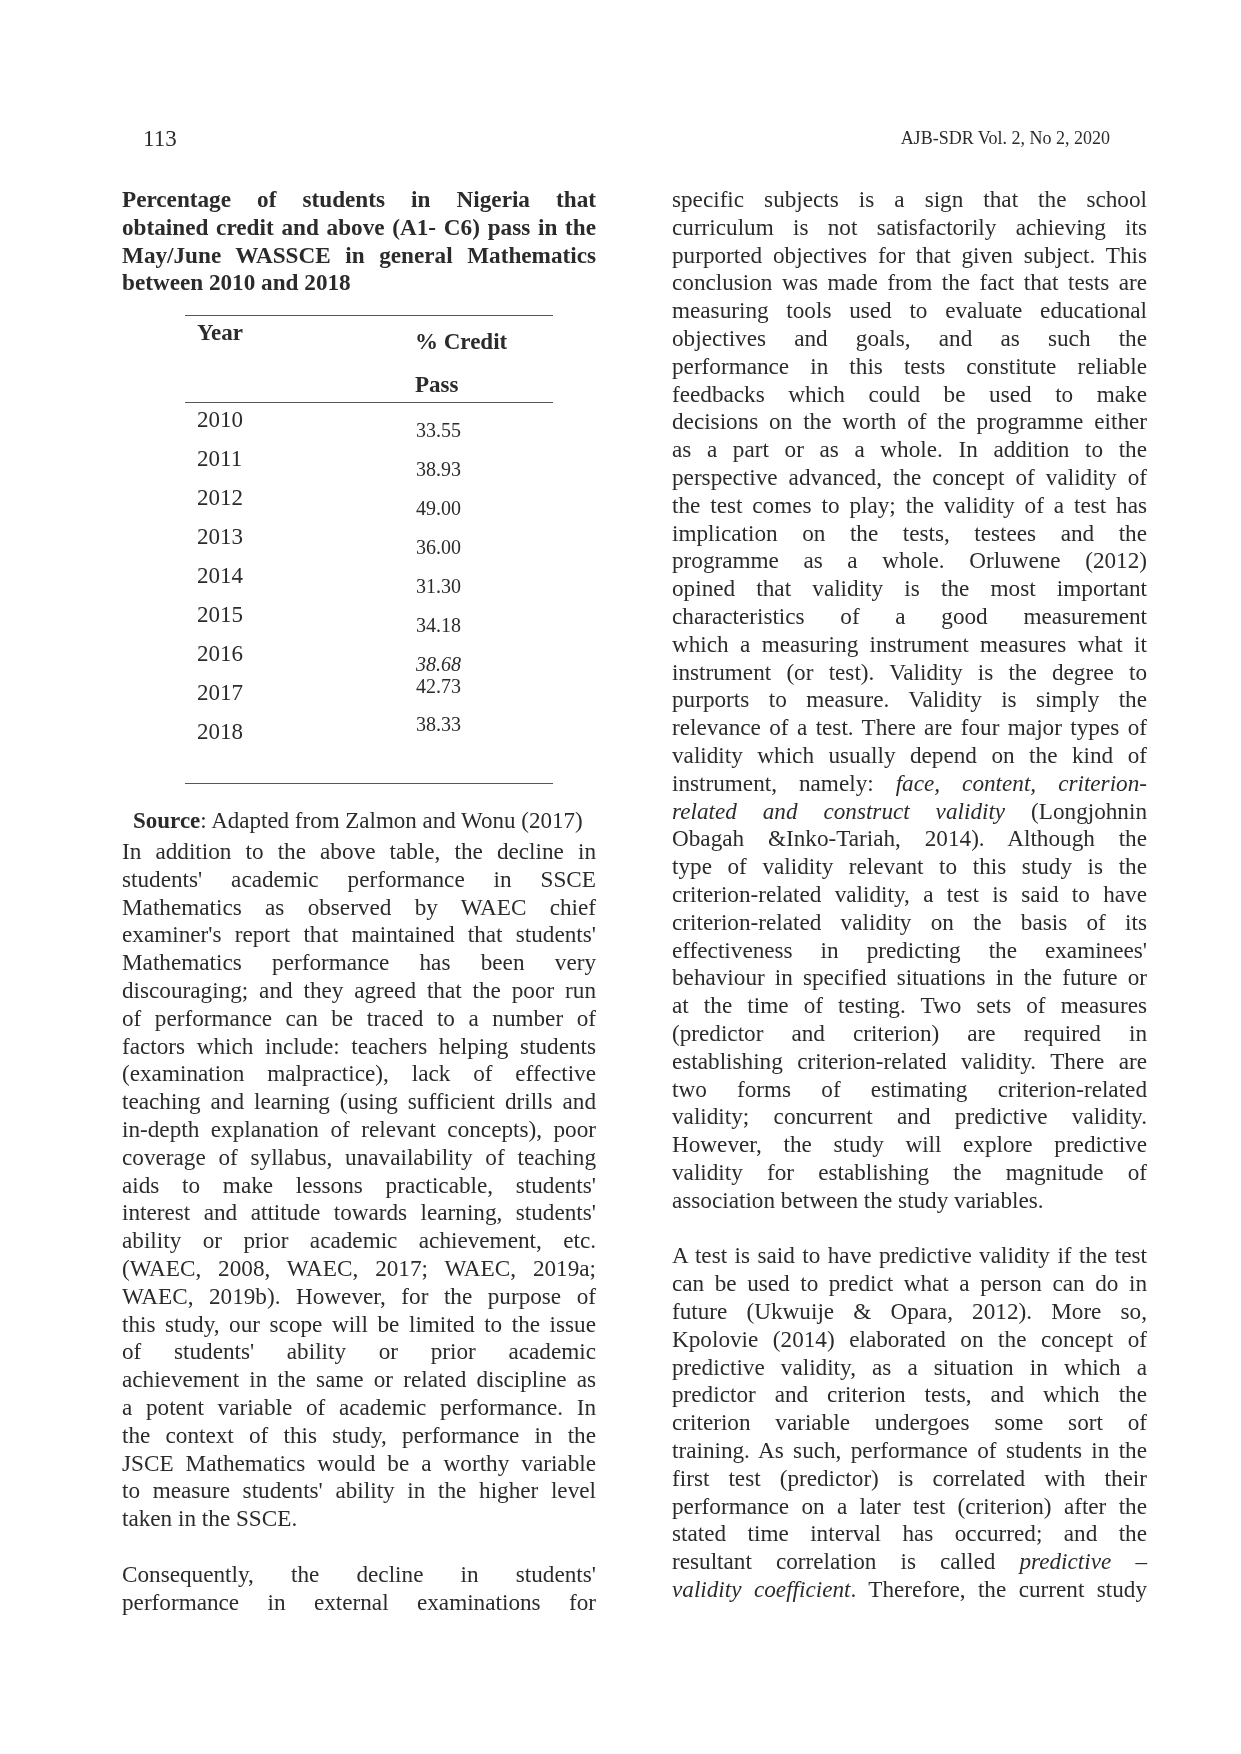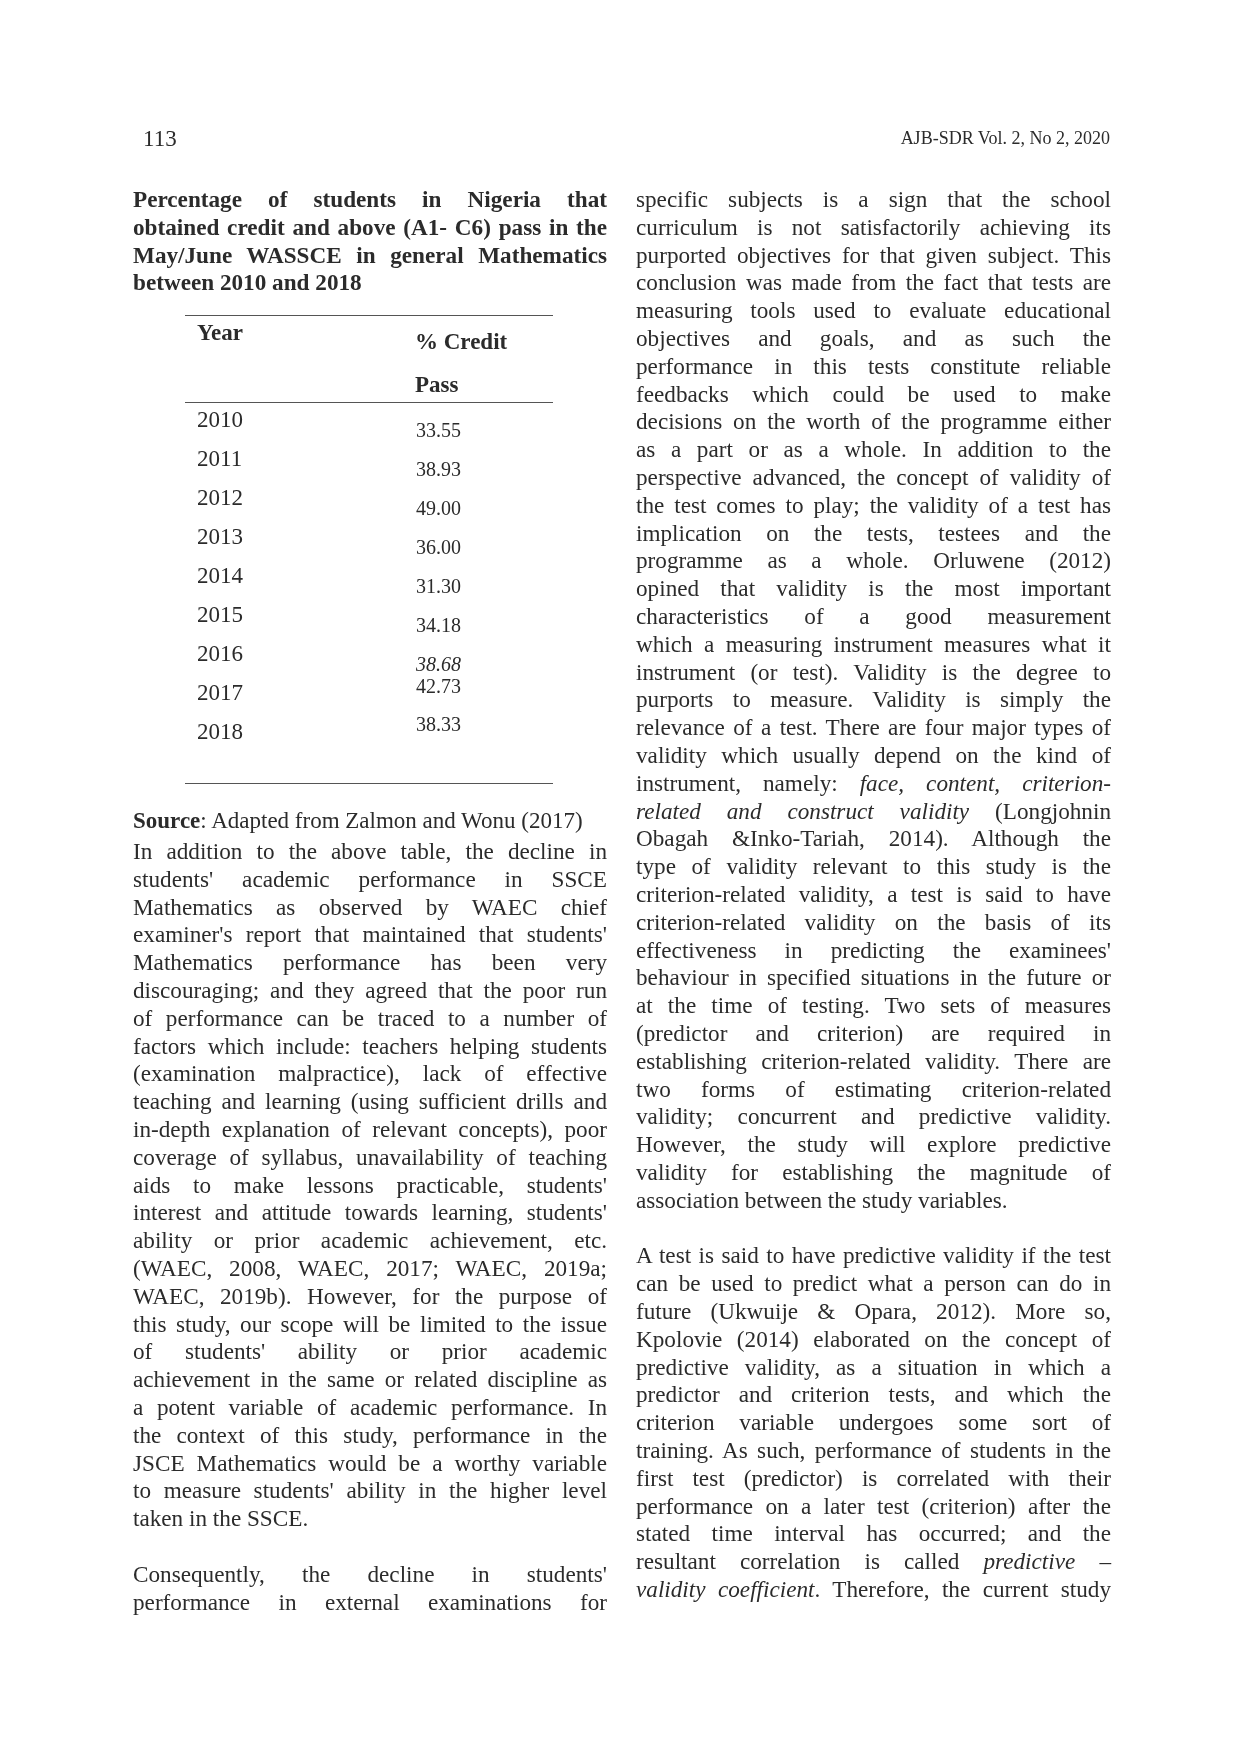--- a/index.html
+++ b/index.html
@@ -2,22 +2,22 @@
 <html><head>
 <meta charset="utf-8">
 <style>
   html, body { margin: 0; padding: 0; background: #ffffff; }
   body { width: 1241px; height: 1754px; position: relative; overflow: hidden;
          font-family: "Liberation Serif", "DejaVu Serif", serif; color: #2b2b2b; }
   .page-number { position: absolute; left: 143px; top: 126px; font-size: 23px; }
   .running-head { position: absolute; right: 131px; top: 128px; font-size: 18px; }
 
   .col { position: absolute; top: 186px; width: 474px; }
-  .col-left { left: 133px; }
-  .col-right { left: 636px; width: 475px; top: 186px; }
+  .col-left { left: 122px; }
+  .col-right { left: 672px; width: 475px; top: 186px; }
 
   .line { font-size: 23.2px; line-height: 27.8px; height: 27.8px; text-align: justify;
           text-align-last: justify; white-space: nowrap; overflow: visible; }
   .line.last { text-align-last: left; }
   .line span.it { font-style: italic; }
 
   .table-title .line { font-weight: bold; }
 
   .data-table { position: absolute; left: 185px; top: 315px; width: 368px; }
   .rule { height: 0; border-top: 1.5px solid #555; }

